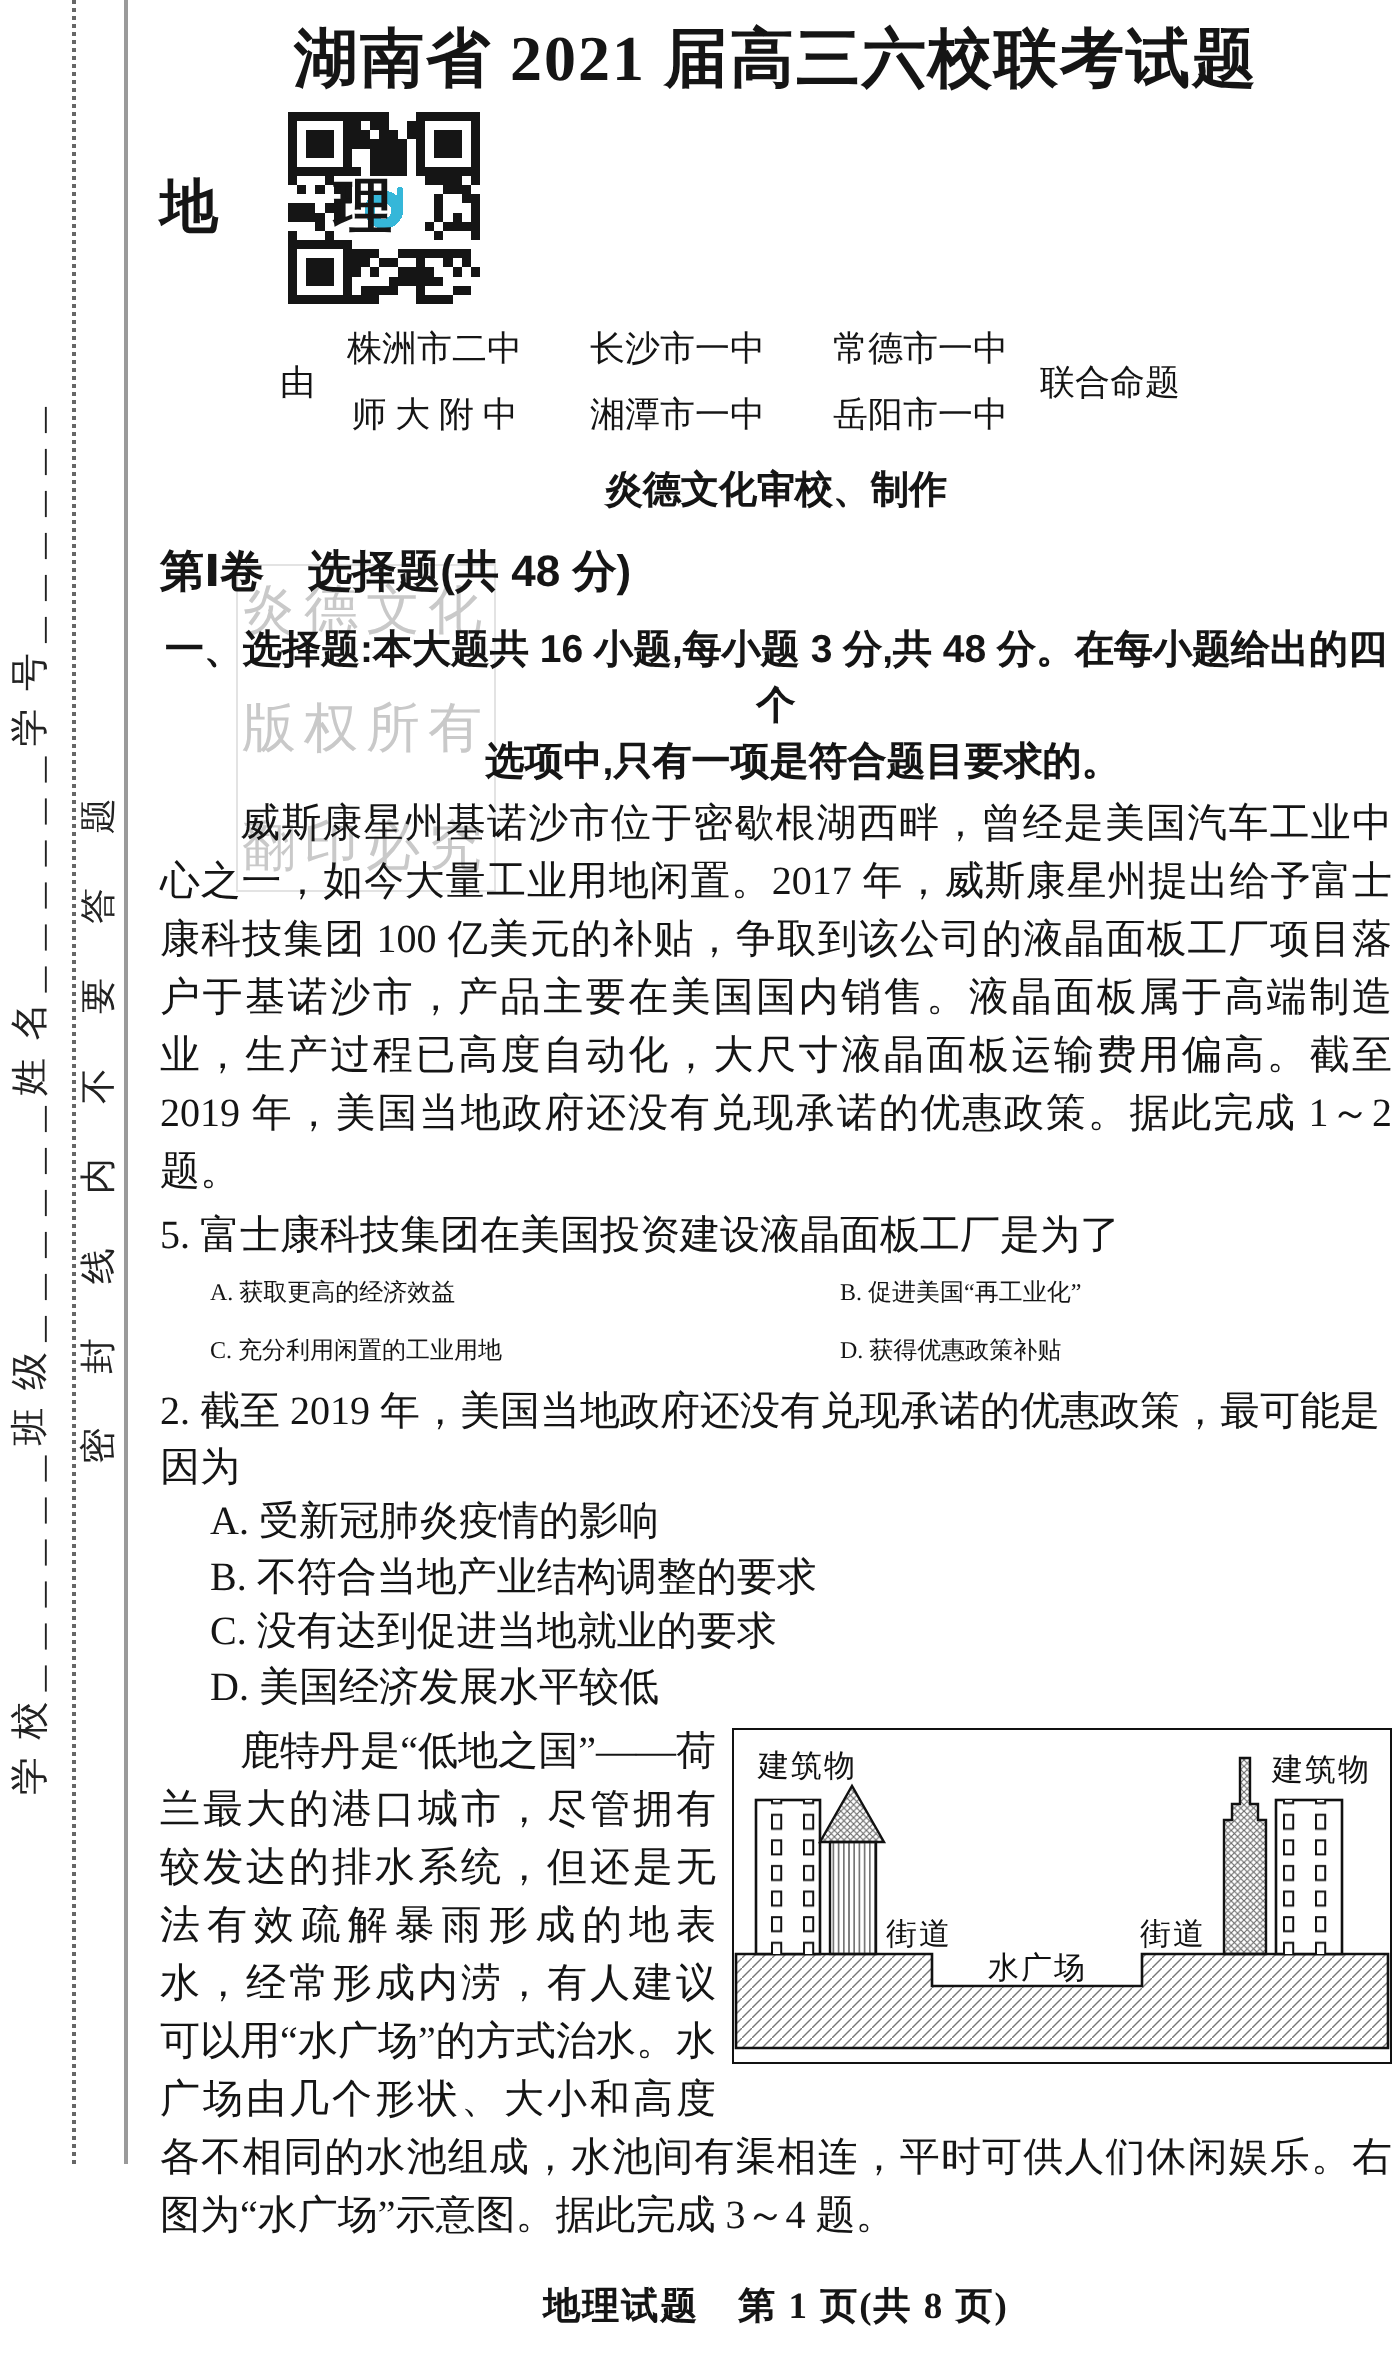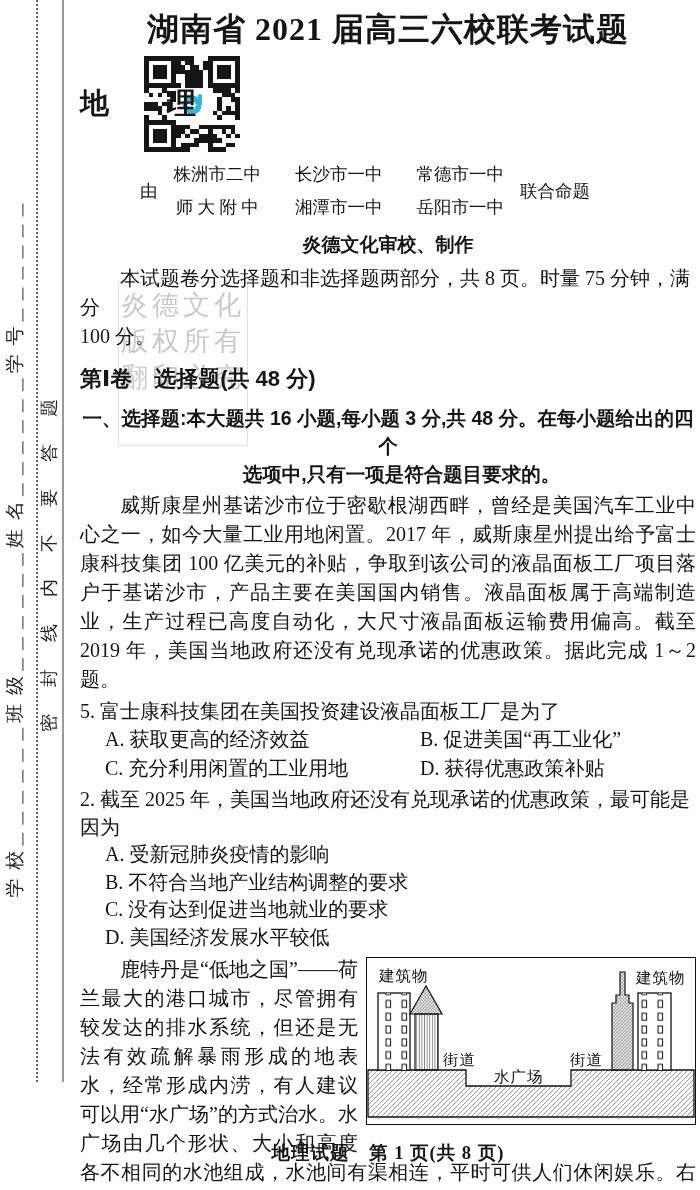--- a/index.html
+++ b/index.html
@@ -9,42 +9,42 @@
   
   .dotted-line{position:absolute;left:36px;top:0;height:1082px;width:0;border-left:2px dotted #666;}
   .solid-line{position:absolute;left:62px;top:0;height:1082px;width:2px;background:#9a9a9a;}
   .fields-label{position:absolute;left:15px;top:548px;transform:translate(-50%,-50%) rotate(-90deg);
         white-space:nowrap;font-size:19px;letter-spacing:2px;color:#222;}
   .seal-label{position:absolute;left:49px;top:552px;transform:translate(-50%,-50%) rotate(-90deg);
         white-space:nowrap;font-size:18px;letter-spacing:27px;color:#222;}
   
   .watermark{position:absolute;left:118px;top:282px;width:128px;height:154px;border:1px solid #e3e3e3;
         color:#c9c9c9;font-size:27px;text-align:center;letter-spacing:4px;z-index:0;
-        display:flex;flex-direction:column;justify-content:flex-start;padding:4px 0;}
+        display:flex;flex-direction:column;justify-content:space-between;padding:4px 0;}
   
   .content{position:absolute;left:80px;top:8px;width:616px;z-index:1;}
   .exam-title{margin:0;font-size:32px;font-weight:600;text-align:center;letter-spacing:1px;white-space:nowrap;}
   .header-row{position:relative;height:172px;}
   .qr{position:absolute;left:64px;top:4px;}
   .subject{position:absolute;left:0;right:0;top:32px;
         font-family:"Liberation Sans","DejaVu Sans",sans-serif;font-weight:bold;font-size:29px;}
   .authors{position:absolute;left:60px;top:110px;display:flex;align-items:center;gap:16px;font-size:17.5px;}
   .school-grid{display:grid;grid-template-columns:repeat(3,auto);column-gap:34px;row-gap:9px;text-align:center;}
   .review-note{margin-top:8px;text-align:center;font-family:"Liberation Sans","DejaVu Sans",sans-serif;
         font-weight:bold;font-size:19px;}
   .intro{margin-top:6px;font-size:20px;line-height:29px;}
   .intro .indent{text-indent:40px;}
   .sec-heading{font-family:"Liberation Sans","DejaVu Sans",sans-serif;
         font-weight:bold;font-size:22px;margin:13px 0 10px;}
   .rules{font-family:"Liberation Sans","DejaVu Sans",sans-serif;font-weight:bold;
         font-size:19.5px;line-height:28px;text-align:center;}
   .rules .r2{padding-left:27px;}
   .passage{font-size:20px;line-height:29px;text-align:justify;text-indent:40px;margin:3px 0 0 0;}
   .stem{font-size:20px;line-height:28px;margin-top:3px;}
-  .opt-row{display:flex;padding-left:25px;font-size:20px;line-height:28.5px;}
+  .opt-row{display:flex;padding-left:25px;font-size:12px;line-height:28.5px;}
   .opt-col1{width:315px;}
   .opt-line{padding-left:25px;font-size:20px;line-height:27.5px;}
   .passage2-wrap{margin-top:4px;}
   .figure{float:right;margin:2px 0 6px 8px;}
   .footer{position:absolute;left:80px;top:1140px;width:616px;text-align:center;
         font-size:18.5px;letter-spacing:1px;z-index:1;font-weight:bold;}
   svg text{font-family:"Liberation Serif","DejaVu Serif",serif;}
 </style>
 </head>
 <body>
@@ -213,24 +213,20 @@
           <span>师 大 附 中</span>
           <span>湘潭市一中</span>
           <span>岳阳市一中</span>
         </div>
         <span>联合命题</span>
       </div>
     </div>
 
     <div class="review-note">炎德文化审校、制作</div>
 
-    <div class="intro">
-      <div class="indent">本试题卷分选择题和非选择题两部分，共 8 页。时量 75 分钟，满分</div>
-      <div>100 分。</div>
-    </div>
 
     <div class="sec-heading">第Ⅰ卷　选择题(共 48 分)</div>
 
     <div class="rules">
       <div>一、选择题:本大题共 16 小题,每小题 3 分,共 48 分。在每小题给出的四个</div>
       <div class="r2">选项中,只有一项是符合题目要求的。</div>
     </div>
 
     <p class="passage">威斯康星州基诺沙市位于密歇根湖西畔，曾经是美国汽车工业中心之一，如今大量工业用地闲置。2017 年，威斯康星州提出给予富士康科技集团 100 亿美元的补贴，争取到该公司的液晶面板工厂项目落户于基诺沙市，产品主要在美国国内销售。液晶面板属于高端制造业，生产过程已高度自动化，大尺寸液晶面板运输费用偏高。截至 2019 年，美国当地政府还没有兑现承诺的优惠政策。据此完成 1～2 题。</p>
 
@@ -240,21 +236,21 @@
         <span class="opt-col1">A. 获取更高的经济效益</span>
         <span>B. 促进美国“再工业化”</span>
       </div>
       <div class="opt-row">
         <span class="opt-col1">C. 充分利用闲置的工业用地</span>
         <span>D. 获得优惠政策补贴</span>
       </div>
     </div>
 
     <div>
-      <div class="stem">2. 截至 2025 年，美国当地政府还没有兑现承诺的优惠政策，最可能是因为</div>
+      <div class="stem">2. 截至 2019 年，美国当地政府还没有兑现承诺的优惠政策，最可能是因为</div>
       <div class="opt-line">A. 受新冠肺炎疫情的影响</div>
       <div class="opt-line">B. 不符合当地产业结构调整的要求</div>
       <div class="opt-line">C. 没有达到促进当地就业的要求</div>
       <div class="opt-line">D. 美国经济发展水平较低</div>
     </div>
 
     <div class="passage2-wrap">
       <svg class="figure" width="330" height="168" viewBox="0 0 330 168">
         <defs>
           <pattern id="hatch" width="5" height="5" patternUnits="userSpaceOnUse">

